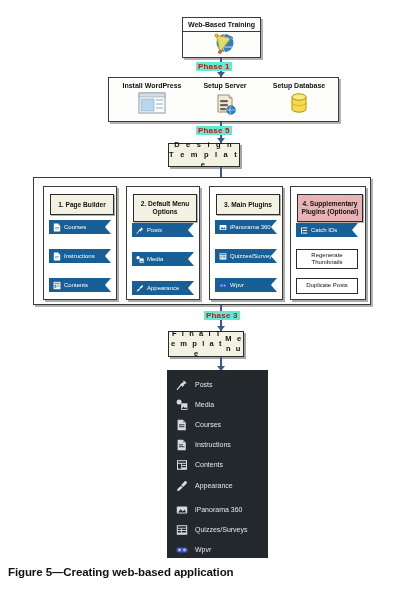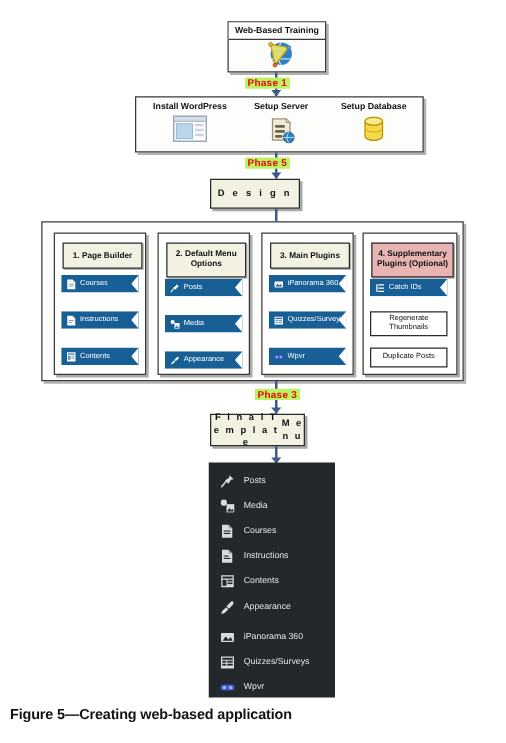--- a/index.html
+++ b/index.html
@@ -40,21 +40,21 @@
     border-right:4px solid transparent;
     border-top:5px solid #3c5a8a;
   }
   .phase-label{
     position:absolute;
     color:#dd0b0b;
     font-weight:bold;
     font-size:8px;
     letter-spacing:.2px;
     white-space:nowrap;
-    background:#bef264;
+    background:#5eead4;
     padding:0 2px;
   }
 
   
   #top-node{left:182px;top:17px;width:79px;height:41px;}
   #top-node .tn-title{
     position:absolute;left:0;top:0;right:0;height:13px;
     border-bottom:1px solid #3a3a3a;
     font-size:7px;font-weight:bold;
     display:flex;align-items:center;justify-content:center;
@@ -225,20 +225,21 @@
       </div>
     </div>
   </div>
 
   <div class="conn" style="left:220px;top:122px;height:21px;"></div>
   <div class="phase-label" style="left:196px;top:126px;">Phase 5</div>
   <div class="arrowhead" style="left:217px;top:138px;"></div>
 
   <div class="abs box-cream" id="design-tpl">
     <div>D e s i g n</div>
+    <div>T e m p l a t e</div>
   </div>
 
   <div class="conn" style="left:220px;top:167px;height:10px;"></div>
 
   <div class="abs outline-box" id="panels-wrap">
 
     <div class="panel" style="left:9px;">
       <div class="panel-head" style="top:7px;height:15px;">1. Page Builder</div>
       <div class="bluebar" style="top:33px;">
         <span class="bi">

